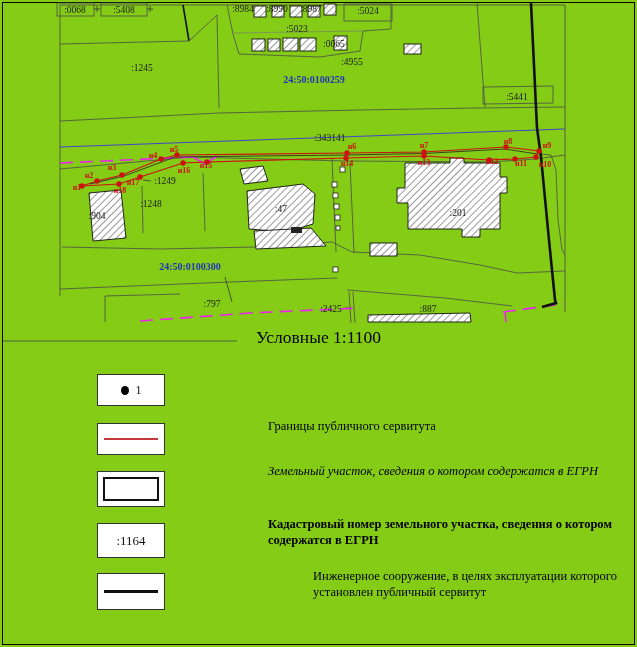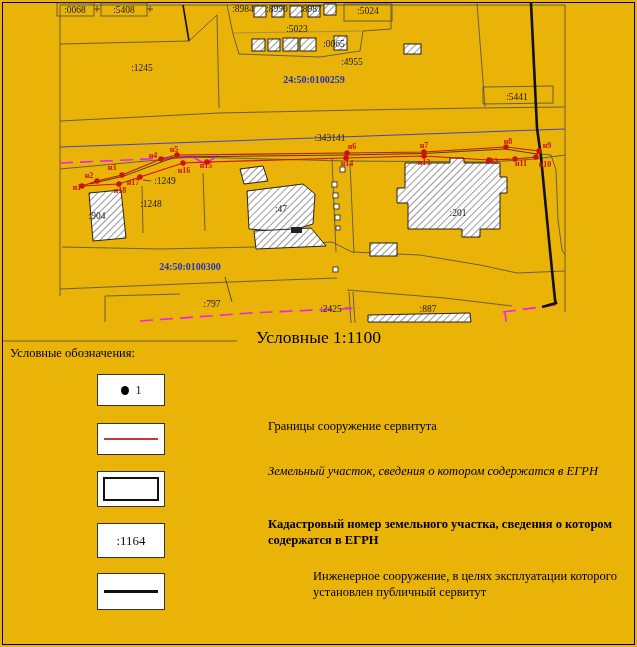--- a/index.html
+++ b/index.html
@@ -1,16 +1,16 @@
 <!DOCTYPE html>
 <html><head>
 <meta charset="utf-8">
 <style>
   html,body{margin:0;padding:0;background:#ffffff;}
-  #page{position:relative;width:637px;height:647px;background:#eab308;overflow:hidden;
+  #page{position:relative;width:637px;height:647px;background:#84cc16;overflow:hidden;
         font-family:"Liberation Serif","DejaVu Serif",serif;color:#111;}
   #page-border{position:absolute;left:2px;top:2px;width:631px;height:641px;
         border:1.5px solid #000;pointer-events:none;}
   #map-svg{position:absolute;left:0;top:0;}
 
   
   .pl{stroke:#4a4a4a;stroke-width:0.8;fill:none;}
   .plt{stroke:#777;stroke-width:0.6;fill:none;}
   .plb{stroke:#111;stroke-width:1.6;fill:none;}
   .bld{fill:url(#hatch);stroke:#111;stroke-width:0.9;}
@@ -205,36 +205,35 @@
         <text x="424" y="165" class="lbl-point">н13</text>
         <text x="347" y="166" class="lbl-point">н14</text>
         <text x="206" y="168" class="lbl-point">н15</text>
         <text x="184" y="173" class="lbl-point">н16</text>
         <text x="133" y="185" class="lbl-point">н17</text>
         <text x="120" y="193" class="lbl-point">н18</text>
       </g>
   </svg>
 
   <div class="scale-label">Условные 1:1100</div>
-  <div class="legend-title">Условные обозначения:</div>
 
   <div class="sym-box r1">
     <span class="sym-dot"></span>
     <span>1</span>
   </div>
   <div class="sym-box r2">
     <span class="sym-redline"></span>
   </div>
   <div class="sym-box r3">
     <span class="sym-rect"></span>
   </div>
   <div class="sym-box r4">
     <span>:1164</span>
   </div>
   <div class="sym-box r5">
     <span class="sym-blackline"></span>
   </div>
 
-  <div class="leg-text t2">Границы сооружение сервитута</div>
+  <div class="leg-text t2">Границы публичного сервитута</div>
   <div class="leg-text t3">Земельный участок, сведения о котором содержатся в ЕГРН</div>
   <div class="leg-text t4">Кадастровый номер земельного участка, сведения о котором содержатся в ЕГРН</div>
   <div class="leg-text t5">Инженерное сооружение, в целях эксплуатации которого установлен публичный сервитут</div>
 </div>
 
 </body></html>

